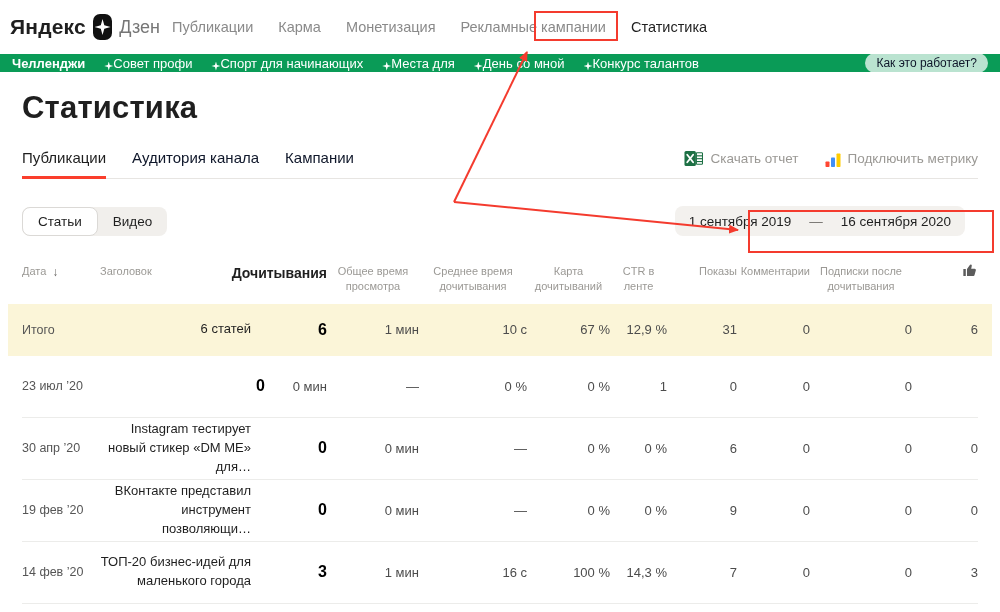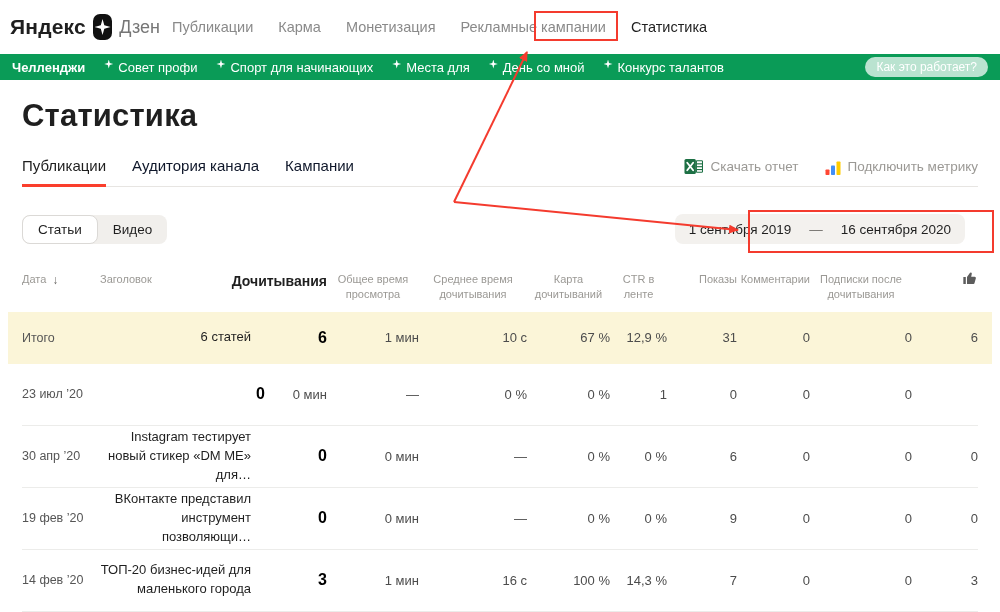--- a/index.html
+++ b/index.html
@@ -23,28 +23,28 @@
   .logo .zen-mark{width:26px;height:26px;background:#111;border-radius:7px;
     display:flex;align-items:center;justify-content:center;}
   .logo .zen-mark i{display:block;width:16px;height:16px;background:#fff;
     clip-path:polygon(50% 0%,61% 39%,100% 50%,61% 61%,50% 100%,39% 61%,0% 50%,39% 39%);}
   .logo .zen{font-size:18px;color:#767676;}
   .nav-items{display:flex;align-items:center;gap:25px;margin-left:12px;font-size:14.5px;}
   .nav-item{color:#8a8a8a;cursor:pointer;}
   .nav-item.active{color:var(--txt);}
 
   
-  .promo{height:26px;background:var(--green);display:flex;align-items:center;
+  .promo{height:18px;background:var(--green);display:flex;align-items:center;
     padding:0 12px;color:#fff;font-size:13px;gap:19px;}
   .promo .lead{font-weight:700;}
-  .promo-item{display:flex;align-items:flex-start;gap:5px;cursor:pointer;white-space:nowrap;}
+  .promo-item{display:flex;align-items:flex-end;cursor:pointer;white-space:nowrap;}
   .promo-item .star{display:inline-block;width:9px;height:9px;background:#fff;flex:0 0 auto;
     clip-path:polygon(50% 0%,61% 39%,100% 50%,61% 61%,50% 100%,39% 61%,0% 50%,39% 39%);}
   .promo .spacer{flex:1;}
-  .help-pill{background:rgba(255,255,255,.72);color:#ffffff;font-size:12px;
+  .help-pill{background:rgba(255,255,255,.72);color:#0f172a;font-size:12px;
     padding:3px 11px;border-radius:11px;cursor:pointer;white-space:nowrap;margin-left:24px;}
 
   
   .content{padding:0 22px;}
   h1.page-title{font-size:31px;font-weight:700;margin-top:17px;line-height:38px;letter-spacing:.2px;}
 
   .tabs-row{display:flex;align-items:flex-end;justify-content:space-between;
     margin-top:18px;border-bottom:1px solid #e7e5e2;height:34px;}
   .tabs{display:flex;gap:26px;font-size:15px;}
   .tab{color:#0f172a;padding-bottom:12px;cursor:pointer;position:relative;}

